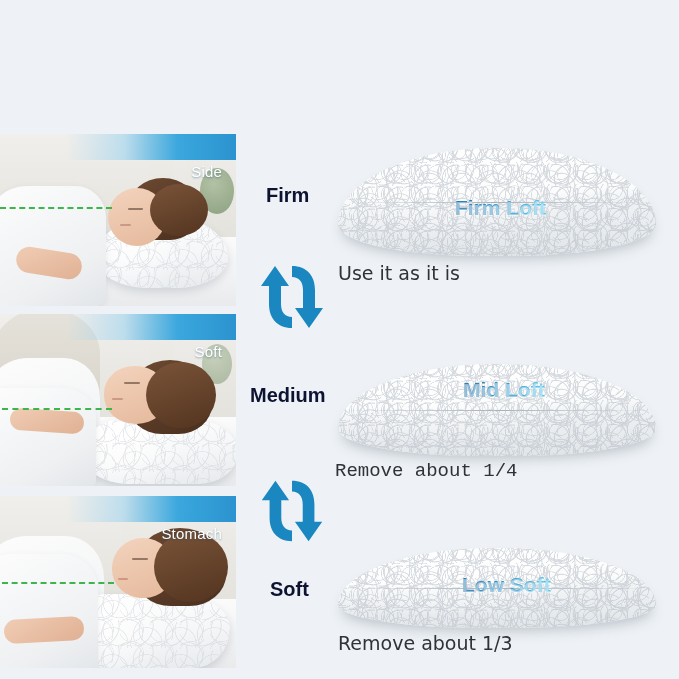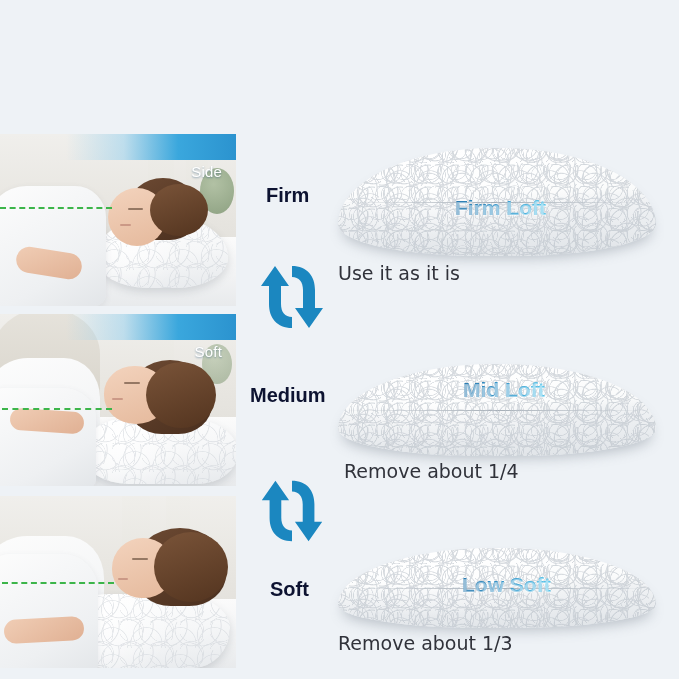--- a/index.html
+++ b/index.html
@@ -215,21 +215,21 @@
       <span>Soft</span>
     </div>
   </div>
 
   <div class="firmness" style="left:250px;top:384px;">Medium</div>
 
   <div class="lpillow" style="left:338px;top:364px;width:318px;height:92px;">
     <div class="shape"></div>
   </div>
   <div class="loft-label" style="left:463px;top:378px;">Mid Loft</div>
-  <div class="caption" style="left:344px;top:460px;width:318px;">Remove about 1/4</div>
+  <div class="caption" style="left:335px;top:460px;width:318px;font-family:Liberation Mono, monospace;">Remove about 1/4</div>
 
   <svg class="cycle" style="left:261px;top:473px;" width="62" height="76" viewBox="0 0 62 78">
     <g fill="#1b87c0">
       <path d="M31 8 C46 8 54 18 54 32 L54 50 L62 50 L48 70 L34 50 L42 50 L42 32 C42 24 38 19 31 19 Z"></path>
       <path d="M31 70 C16 70 8 60 8 46 L8 28 L0 28 L14 8 L28 28 L20 28 L20 46 C20 54 24 59 31 59 Z"></path>
     </g>
   </svg>
 
   <div class="photo r3">
     <div class="scene">
@@ -244,20 +244,23 @@
       <div class="body-pj" style="left:-20px;top:58px;width:118px;height:122px;border-radius:26% 30% 10% 10%;"></div>
       <div class="arm" style="left:4px;top:122px;width:80px;height:24px;transform:rotate(-3deg);"></div>
       <div class="hair" style="left:134px;top:32px;width:92px;height:78px;"></div>
       <div class="head" style="left:112px;top:42px;width:62px;height:60px;border-radius:50% 50% 48% 48%;"></div>
       <div class="hair2" style="left:154px;top:36px;width:74px;height:70px;"></div>
       <div class="eyeline" style="left:132px;top:62px;width:16px;"></div>
       <div class="mouth" style="left:118px;top:82px;width:10px;"></div>
 
       <div class="dashline" style="left:2px;top:86px;width:112px;"></div>
     </div>
+    <div class="badge">
+      <span>Stomach</span>
+    </div>
   </div>
 
   <div class="firmness" style="left:270px;top:578px;text-align:center;">Soft</div>
 
   <div class="lpillow" style="left:338px;top:548px;width:318px;height:80px;">
     <div class="shape"></div>
   </div>
   <div class="loft-label" style="left:462px;top:573px;">Low Soft</div>
   <div class="caption" style="left:338px;top:632px;width:318px;">Remove about 1/3</div>
 

